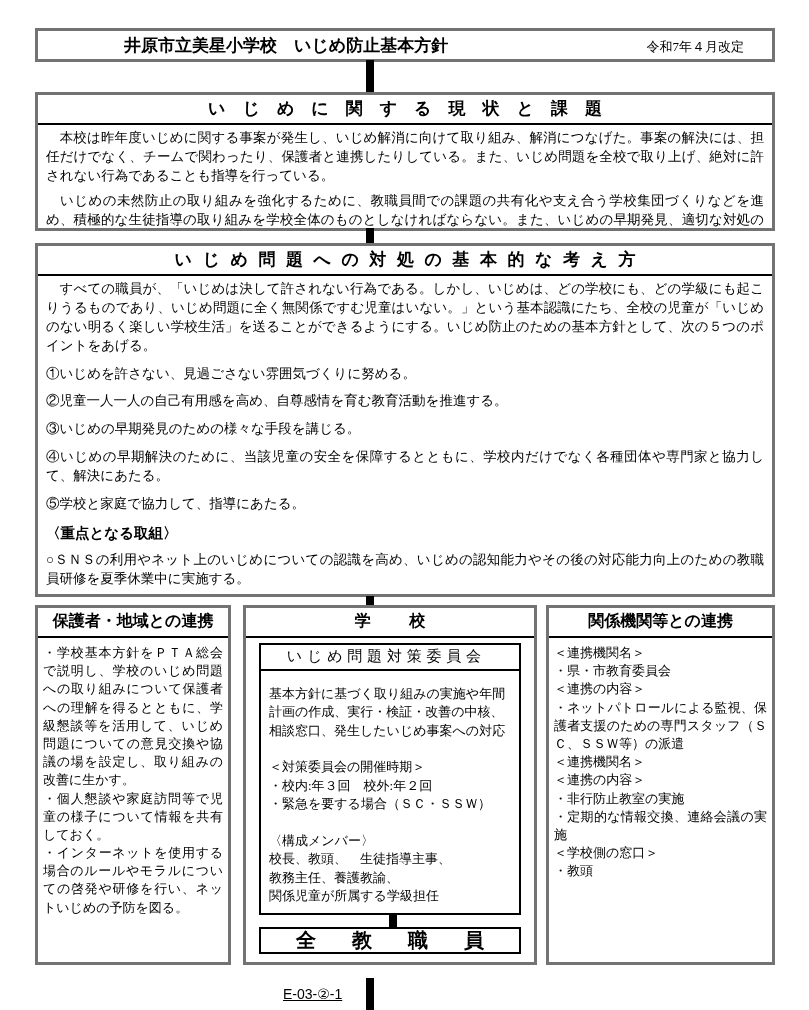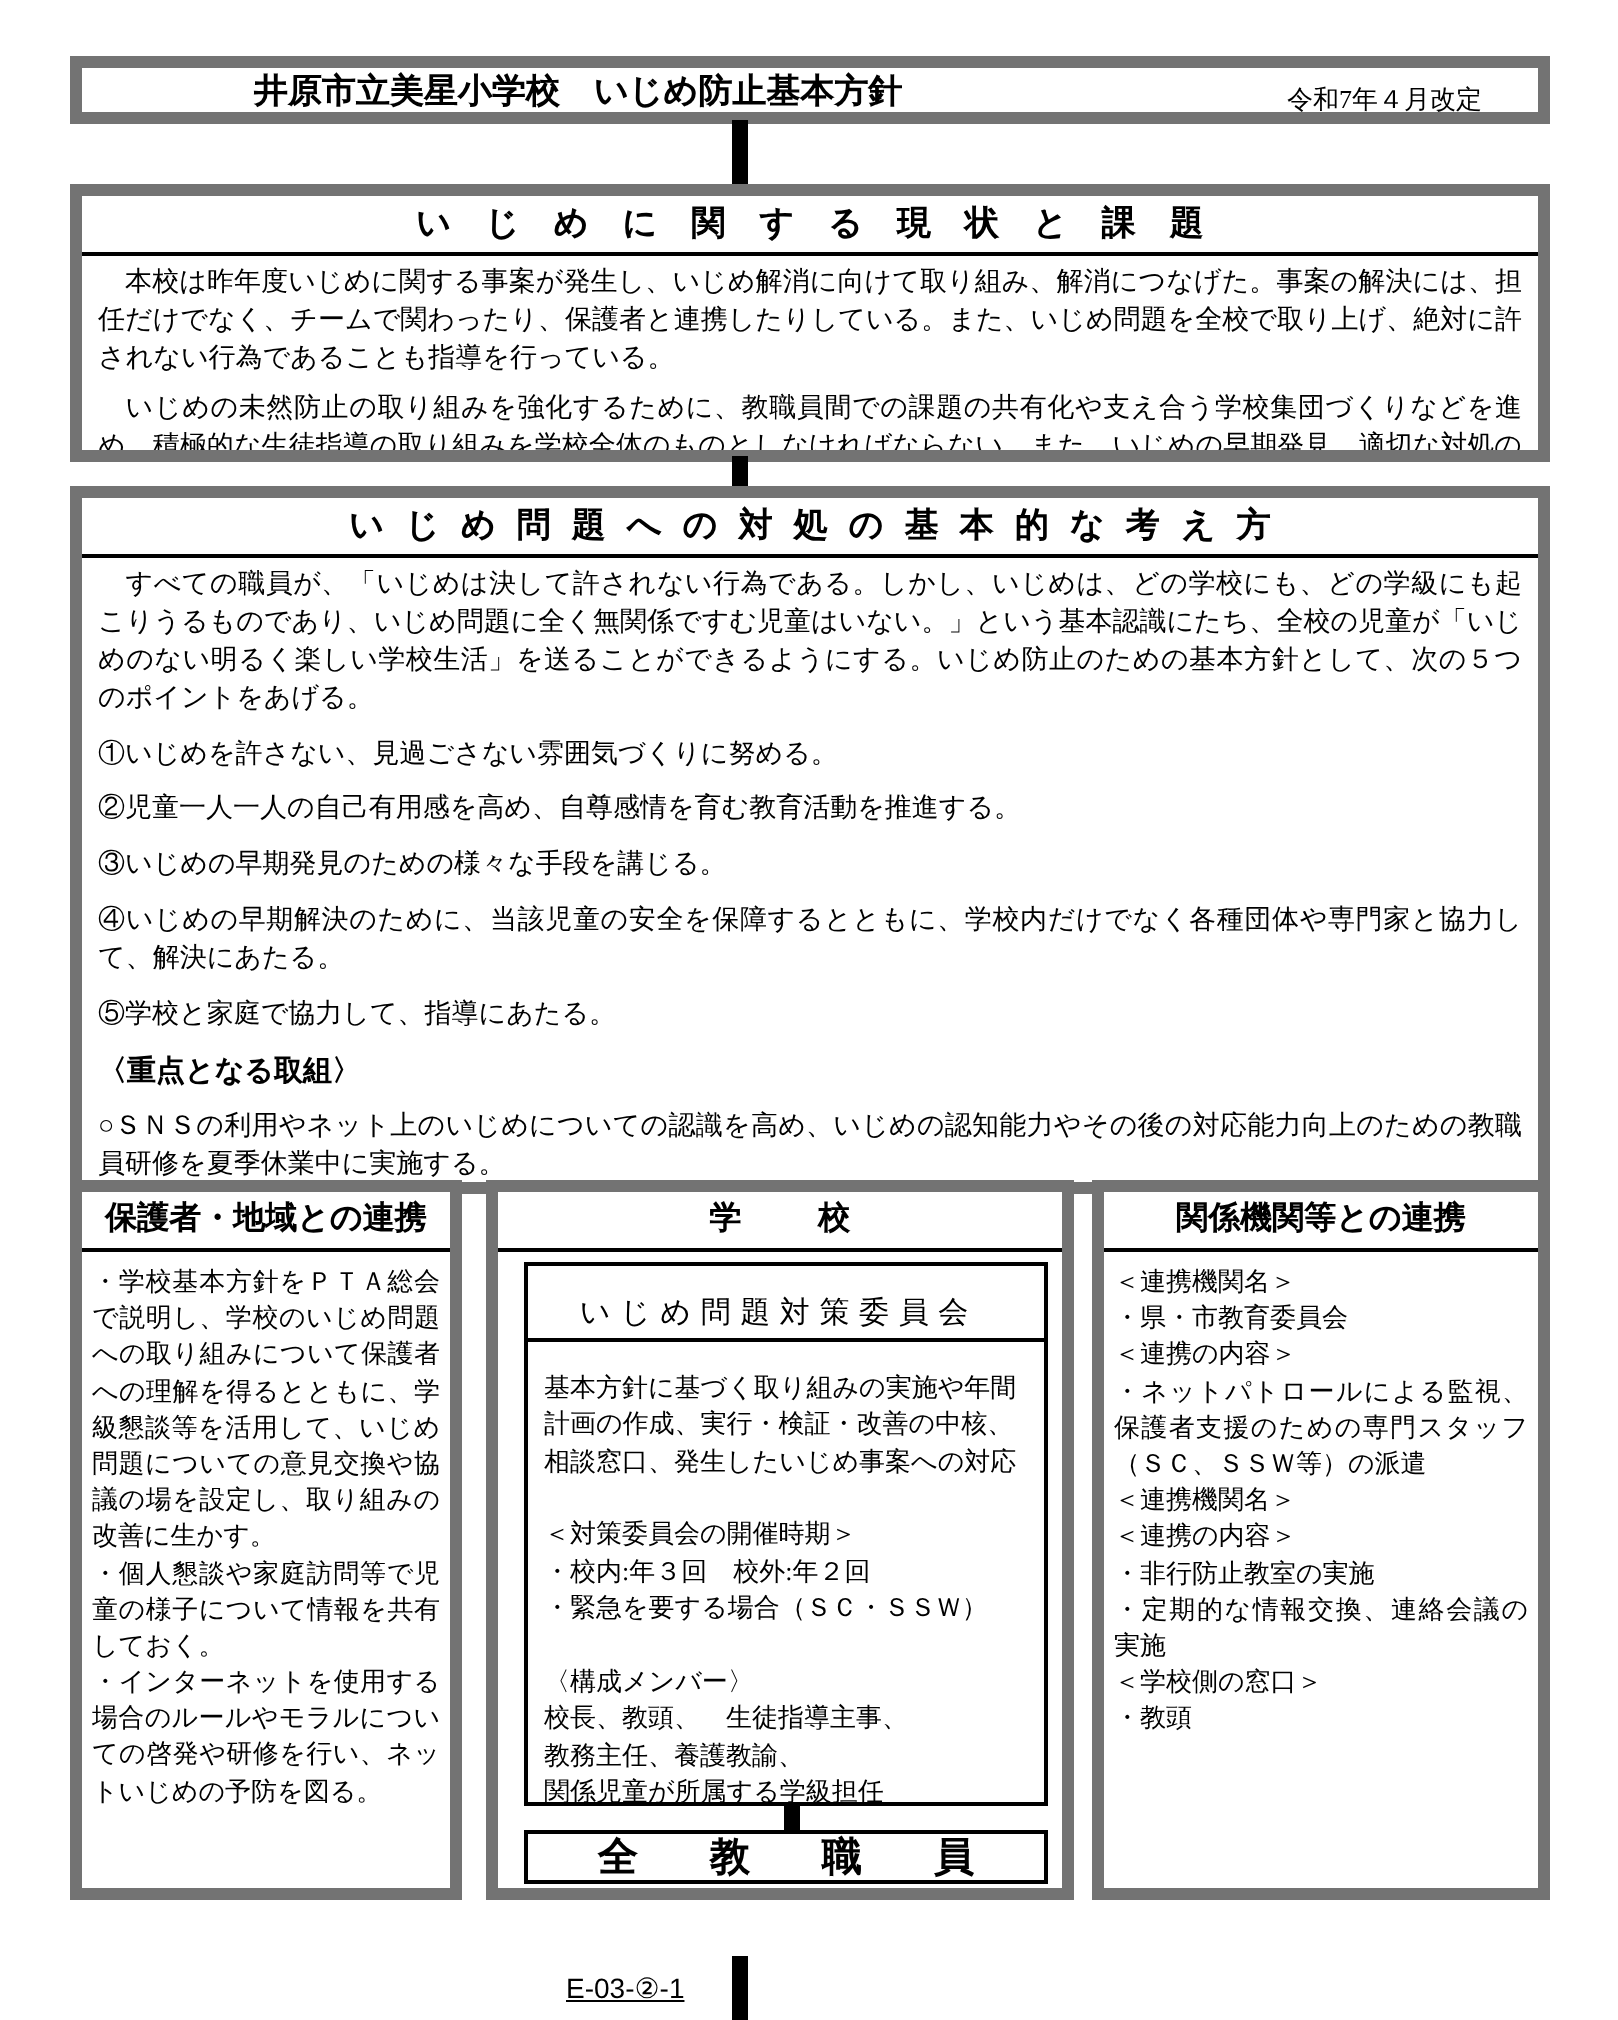--- a/index.html
+++ b/index.html
@@ -3,21 +3,21 @@
 <meta charset="utf-8">
 <style>
   * { margin:0; padding:0; box-sizing:border-box; }
   html,body { background:#fff; }
   body {
     width:809px; height:1010px; position:relative;
     font-family:"Liberation Serif","DejaVu Serif",serif;
     color:#000;
   }
   .page { position:absolute; inset:0; background:#fff; }
-  .box { position:absolute; background:#fff; border:6px solid #737373; overflow:hidden; }
+  .box { position:absolute; background:#fff; border:3px solid #737373; overflow:hidden; }
   .vconn { position:absolute; background:#000; width:8px; left:366px; }
   .c1 { top:60px; height:33px; }
   .c2 { top:228px; height:16px; }
   .c3 { top:596px; height:27px; }
   .c5 { top:978px; height:32px; }
 
   
   .title-box { left:35px; top:28px; width:740px; height:34px; display:flex; align-items:center; }
   .doc-title {
     font-family:"Liberation Sans","DejaVu Sans",sans-serif;
@@ -37,41 +37,41 @@
   .ls-sec2 { letter-spacing:0.62em; padding-left:0.62em; }
   .sec-body { padding:4px 8px 4px 8px; font-size:13.5px; line-height:1.4; }
   .sec-body p { margin-bottom:6px; text-align:justify; }
   .pts p { margin-bottom:9px; }
   .sub-head {
     font-family:"Liberation Sans","DejaVu Sans",sans-serif;
     font-weight:bold; font-size:14.5px; margin:2px 0 8px 0;
   }
 
   
-  .col { top:590px; height:360px; }
+  .col { top:605px; height:360px; }
   .col-left  { left:35px;  width:196px; }
   .col-mid   { left:243px; width:294px; }
   .col-right { left:546px; width:229px; }
   .col-heading {
     font-family:"Liberation Sans","DejaVu Sans",sans-serif;
     font-weight:bold; font-size:16px; text-align:center;
     border-bottom:2px solid #000; padding:3px 0 4px 0; white-space:nowrap;
   }
   .ls-school { letter-spacing:2.4em; padding-left:2.4em; }
   .col-body { padding:6px 5px; font-size:13px; line-height:1.4; }
   .col-body p { text-align:justify; }
 
   
   .committee-box {
     position:absolute; left:13px; top:35px; width:262px; height:272px;
     border:2px solid #000; background:#fff; overflow:hidden;
   }
   .committee-title {
     font-size:15px; text-align:center; border-bottom:2px solid #000;
-    padding:2px 12px 3px 0; letter-spacing:0.32em; padding-left:0.32em; white-space:nowrap;margin-top:12px;
+    padding:2px 12px 3px 0; letter-spacing:0.32em; padding-left:0.32em; white-space:nowrap;
   }
   .committee-body { padding:14px 8px 4px 8px; font-size:13px; line-height:1.42; }
   .gap { height:18px; }
   .conn-mid { position:absolute; left:143px; top:307px; width:8px; height:12px; background:#000; }
   .staff-box {
     position:absolute; left:13px; top:319px; width:262px; height:27px;
     border:2px solid #000; display:flex; align-items:center; justify-content:center;
     font-family:"Liberation Sans","DejaVu Sans",sans-serif;
     font-size:20px; font-weight:bold; letter-spacing:1.8em; padding-left:1.8em; white-space:nowrap;
   }

